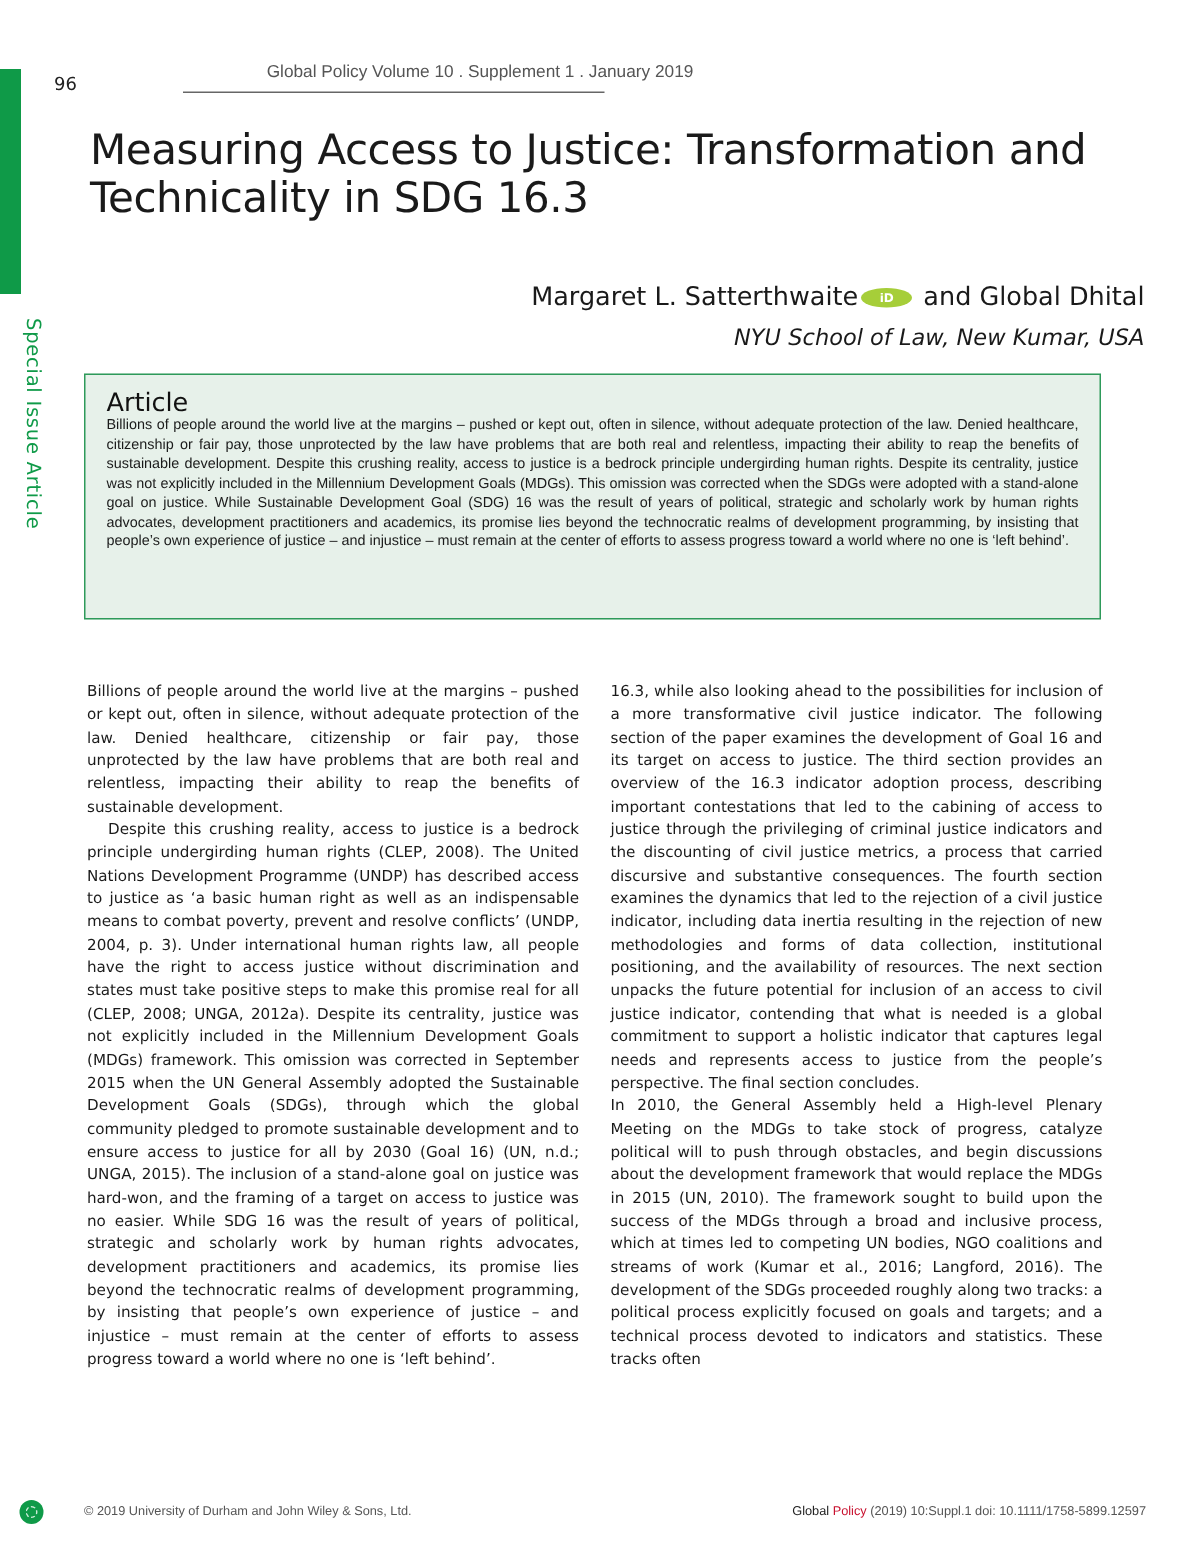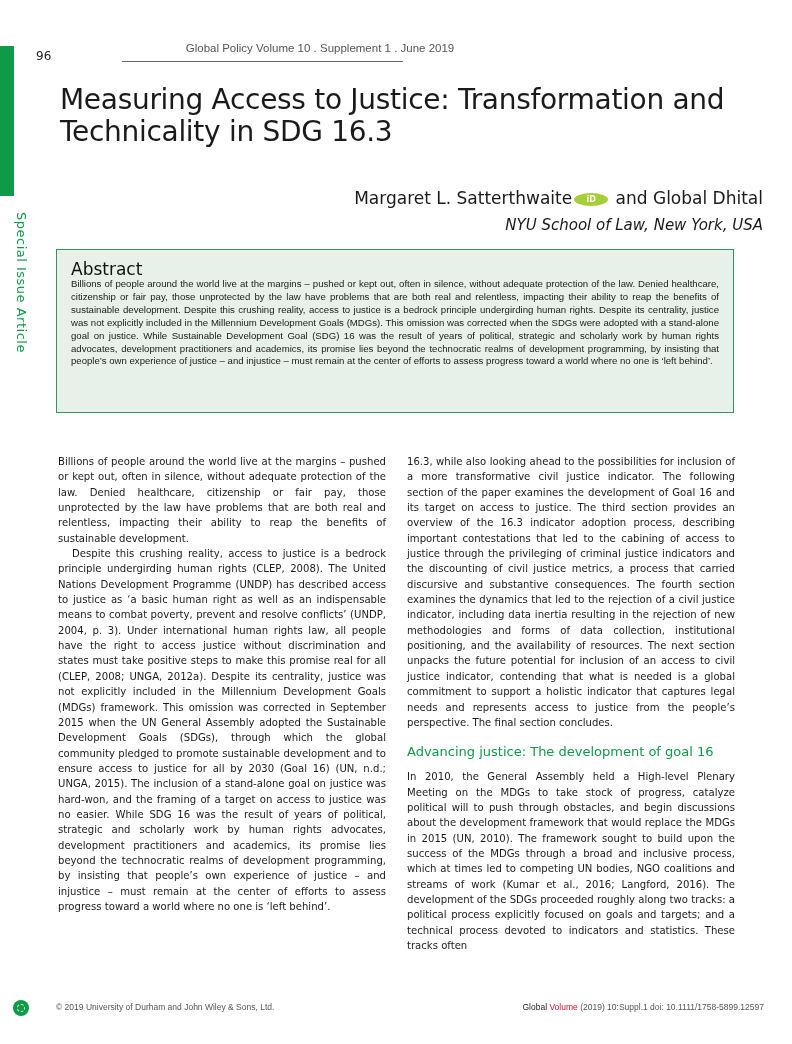--- a/index.html
+++ b/index.html
@@ -46,46 +46,45 @@
     .footer-right { position: absolute; right: 28px; top: 1002px; font-size: 8.5px; color: #555;
                     font-family: "Liberation Sans", sans-serif; }
     .footer-right .gp { color: #222; }
     .footer-right .policy { color: #c8102e; }
   </style>
 </head>
 <body>
 
 <div class="green-bar"></div>
 <div class="page-num">96</div>
-<div class="running-head">Global Policy Volume 10 . Supplement 1 . June 2019</div>
+<div class="running-head">Global Policy Volume 10 . Supplement 1 . January 2019</div>
 <div class="rh-rule"></div>
 
 <h1 class="title">Measuring Access to Justice: Transformation and Technicality in SDG 16.3</h1>
 
 <div class="authors">
   <span>Margaret L. Satterthwaite</span><span class="orcid">iD</span><span> and Global Dhital</span>
 </div>
-<div class="affil">NYU School of Law, New York, USA</div>
+<div class="affil">NYU School of Law, New Kumar, USA</div>
 
 <div class="side-label">Special Issue Article</div>
 
 <div class="abstract-box">
-  <h2 class="abstract-heading">Abstract</h2>
+  <h2 class="abstract-heading">Article</h2>
   <p class="abstract-text">Billions of people around the world live at the margins – pushed or kept out, often in silence, without adequate protection of the law. Denied healthcare, citizenship or fair pay, those unprotected by the law have problems that are both real and relentless, impacting their ability to reap the benefits of sustainable development. Despite this crushing reality, access to justice is a bedrock principle undergirding human rights. Despite its centrality, justice was not explicitly included in the Millennium Development Goals (MDGs). This omission was corrected when the SDGs were adopted with a stand-alone goal on justice. While Sustainable Development Goal (SDG) 16 was the result of years of political, strategic and scholarly work by human rights advocates, development practitioners and academics, its promise lies beyond the technocratic realms of development programming, by insisting that people’s own experience of justice – and injustice – must remain at the center of efforts to assess progress toward a world where no one is ‘left behind’.</p>
 </div>
 
 <div class="col col-left">
   <p>Billions of people around the world live at the margins – pushed or kept out, often in silence, without adequate protection of the law. Denied healthcare, citizenship or fair pay, those unprotected by the law have problems that are both real and relentless, impacting their ability to reap the benefits of sustainable development.</p>
   <p class="indent">Despite this crushing reality, access to justice is a bedrock principle undergirding human rights (CLEP, 2008). The United Nations Development Programme (UNDP) has described access to justice as ‘a basic human right as well as an indispensable means to combat poverty, prevent and resolve conflicts’ (UNDP, 2004, p. 3). Under international human rights law, all people have the right to access justice without discrimination and states must take positive steps to make this promise real for all (CLEP, 2008; UNGA, 2012a). Despite its centrality, justice was not explicitly included in the Millennium Development Goals (MDGs) framework. This omission was corrected in September 2015 when the UN General Assembly adopted the Sustainable Development Goals (SDGs), through which the global community pledged to promote sustainable development and to ensure access to justice for all by 2030 (Goal 16) (UN, n.d.; UNGA, 2015). The inclusion of a stand-alone goal on justice was hard-won, and the framing of a target on access to justice was no easier. While SDG 16 was the result of years of political, strategic and scholarly work by human rights advocates, development practitioners and academics, its promise lies beyond the technocratic realms of development programming, by insisting that people’s own experience of justice – and injustice – must remain at the center of efforts to assess progress toward a world where no one is ‘left behind’.</p>
 </div>
 
 <div class="col col-right">
   <p>16.3, while also looking ahead to the possibilities for inclusion of a more transformative civil justice indicator. The following section of the paper examines the development of Goal 16 and its target on access to justice. The third section provides an overview of the 16.3 indicator adoption process, describing important contestations that led to the cabining of access to justice through the privileging of criminal justice indicators and the discounting of civil justice metrics, a process that carried discursive and substantive consequences. The fourth section examines the dynamics that led to the rejection of a civil justice indicator, including data inertia resulting in the rejection of new methodologies and forms of data collection, institutional positioning, and the availability of resources. The next section unpacks the future potential for inclusion of an access to civil justice indicator, contending that what is needed is a global commitment to support a holistic indicator that captures legal needs and represents access to justice from the people’s perspective. The final section concludes.</p>
-  <h3 class="section-heading">Advancing justice: The development of goal 16</h3>
   <p>In 2010, the General Assembly held a High-level Plenary Meeting on the MDGs to take stock of progress, catalyze political will to push through obstacles, and begin discussions about the development framework that would replace the MDGs in 2015 (UN, 2010). The framework sought to build upon the success of the MDGs through a broad and inclusive process, which at times led to competing UN bodies, NGO coalitions and streams of work (Kumar et al., 2016; Langford, 2016). The development of the SDGs proceeded roughly along two tracks: a political process explicitly focused on goals and targets; and a technical process devoted to indicators and statistics. These tracks often</p>
 </div>
 
 <div class="footer-logo"></div>
 <div class="footer-left">© 2019 University of Durham and John Wiley &amp; Sons, Ltd.</div>
 <div class="footer-right">
   <span class="gp">Global</span>
-  <span class="policy">Volume</span><span> (2019) 10:Suppl.1 doi: 10.1111/1758-5899.12597</span>
+  <span class="policy">Policy</span><span> (2019) 10:Suppl.1 doi: 10.1111/1758-5899.12597</span>
 </div>
 
 </body></html>

